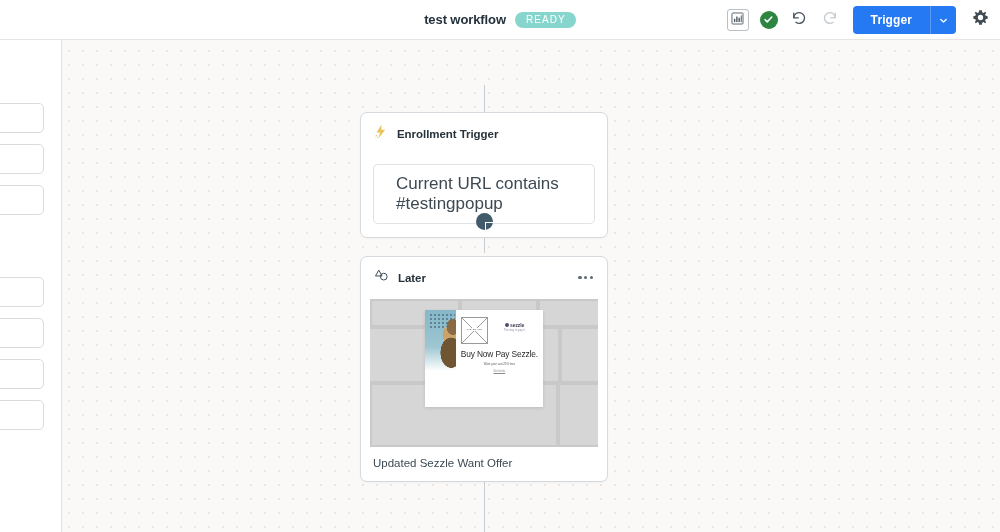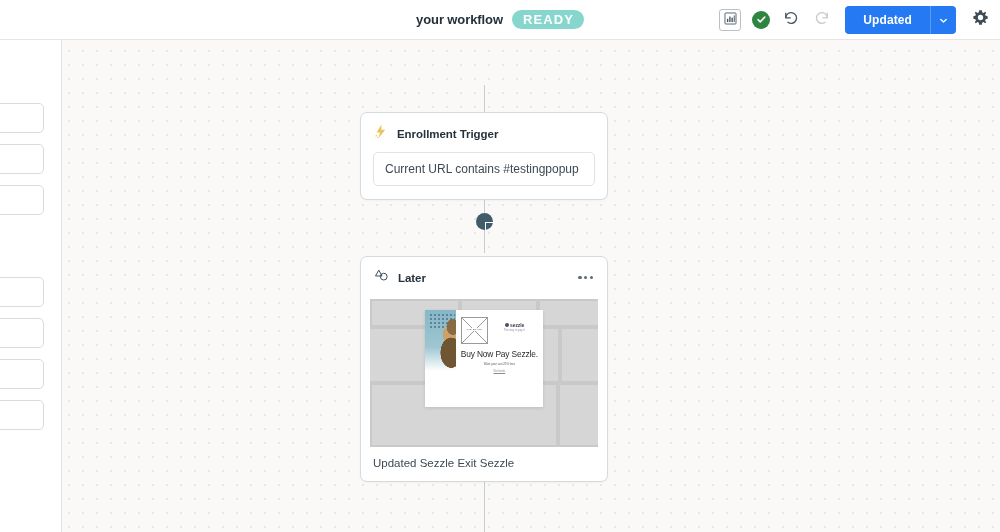--- a/index.html
+++ b/index.html
@@ -21,21 +21,21 @@
   }
   .topbar-center {
     position: absolute; left: 0; right: 0; top: 0; height: 39px;
     display: flex; align-items: center; justify-content: center; gap: 9px;
   }
   .wf-title {
     font-size: 13px; font-weight: bold; color: #23313b; letter-spacing: -0.1px;
   }
   .ready-badge {
     background: #86d6cd; color: #ffffff;
-    font-size: 13px; font-weight: bold; letter-spacing: 1.1px;
+    font-size: 10px; font-weight: normal; letter-spacing: 1.1px;
     padding: 3px 10px 3px 11px; border-radius: 10px;
     line-height: 1;
   }
   .topbar-right {
     position: absolute; right: 10px; top: 0; height: 39px;
     display: flex; align-items: center; gap: 11px;
   }
   .icon-box {
     width: 22px; height: 22px; border: 1px solid #b9c0c6; border-radius: 3px;
     display: flex; align-items: center; justify-content: center;
@@ -142,24 +142,24 @@
   .node-title {
     font-size: 11.5px; font-weight: bold; color: #26333c; letter-spacing: -0.05px;
   }
   .dots-menu {
     margin-left: auto; display: flex; gap: 2.5px; align-items: center;
     cursor: pointer; padding: 4px 1px;
   }
   .dots-menu i { width: 3.2px; height: 3.2px; border-radius: 50%; background: #5b6a74; display: block; }
 
   .cond-box {
-    margin: 0 12px 13px 12px;
+    margin: 12px 12px 13px 12px;
     border: 1px solid #dfe3e6; border-radius: 5px;
-    padding: 9px 11px;
-    font-size: 12px; color: #3d4a53;
+    padding: 9px 22px;
+    font-size: 17px; color: #3d4a53;
     background: #fff;
     cursor: pointer;
   }
 
   .node-name {
     padding: 10px 12px 12px 12px;
     font-size: 11.5px; color: #3d4a53;
   }
 
   
@@ -232,21 +232,21 @@
   .popup-sub { font-size: 2.9px; color: #575757; margin-top: 3px; text-align: center; }
   .popup-link { font-size: 2.6px; color: #8b8b8b; margin-top: 4px; text-decoration: underline; }
 </style>
 </head>
 <body>
 
 <div id="app">
 
   <div class="topbar">
     <div class="topbar-center">
-      <span class="wf-title">your workflow</span>
+      <span class="wf-title">test workflow</span>
       <span class="ready-badge">READY</span>
     </div>
 
     <div class="topbar-right">
 
       <div class="icon-box">
         <span>
           <svg width="13" height="13" viewBox="0 0 16 16">
             <rect x="1.2" y="1.2" width="13.6" height="13.6" rx="1" fill="none" stroke="#4a5660" stroke-width="1.1"></rect>
             <rect x="3.6" y="8.4" width="1.7" height="4" fill="#4a5660"></rect>
@@ -277,21 +277,21 @@
       <div class="hist-btn">
         <span>
           <svg width="18" height="18" viewBox="0 0 20 20">
             <path d="M15.8 9.4 A6 6 0 1 0 13.4 14.8" fill="none" stroke="#c6cbd0" stroke-width="1.5" stroke-linecap="round"></path>
             <path d="M15.8 4.6 L15.8 9.8 L10.8 9.8" fill="none" stroke="#c6cbd0" stroke-width="1.5" stroke-linecap="round" stroke-linejoin="round"></path>
           </svg>
         </span>
       </div>
 
       <div class="publish-group">
-        <button class="publish-btn">Updated</button>
+        <button class="publish-btn">Trigger</button>
         <div class="publish-caret">
           <span>
             <svg width="9" height="9" viewBox="0 0 10 10">
               <path d="M2 3.8 L5 6.6 L8 3.8" fill="none" stroke="#ffffff" stroke-width="1.5" stroke-linecap="round" stroke-linejoin="round"></path>
             </svg>
           </span>
         </div>
       </div>
 
       <div class="gear-btn">
@@ -407,17 +407,17 @@
                 <div class="sezzle-tag">The way to pay it</div>
               </div>
             </div>
             <div class="popup-headline">Buy Now Pay Sezzle.</div>
             <div class="popup-sub">Want your cart 25% less</div>
             <div class="popup-link">No thanks</div>
           </div>
         </div>
       </div>
 
-      <div class="node-name">Updated Sezzle Exit Sezzle</div>
+      <div class="node-name">Updated Sezzle Want Offer</div>
     </div>
 
   </div>
 </div>
 
 </body></html>

